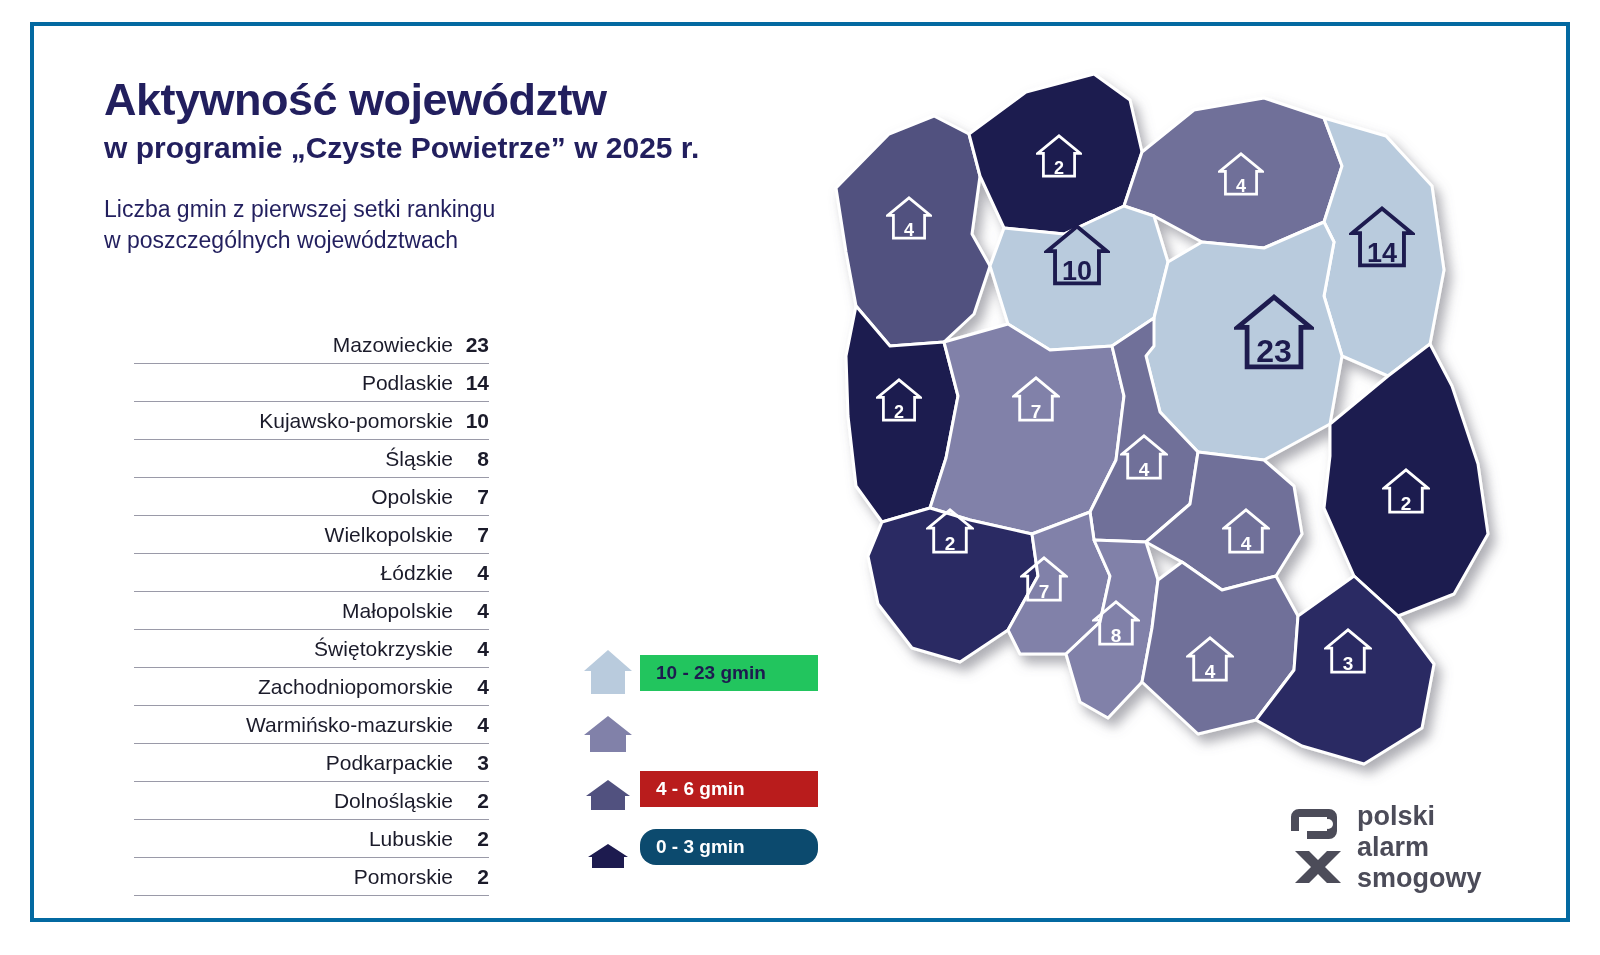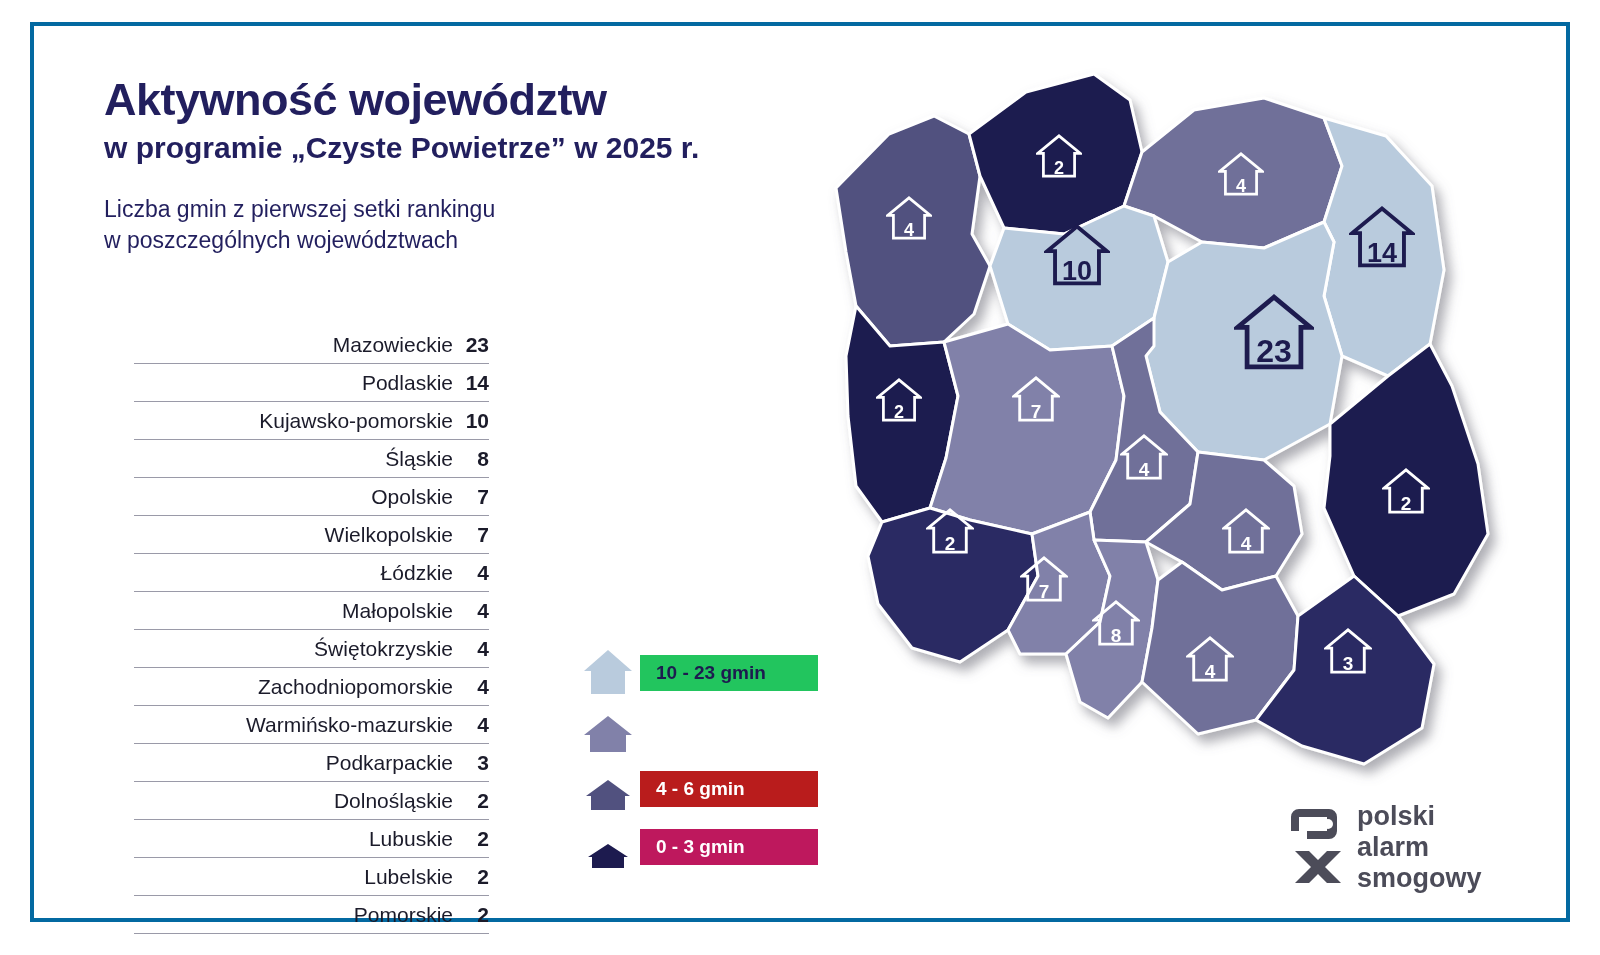--- a/index.html
+++ b/index.html
@@ -216,24 +216,20 @@
       </tr>
       <tr>
         <td class="name">Dolnośląskie</td>
         <td class="value">2</td>
       </tr>
       <tr>
         <td class="name">Lubuskie</td>
         <td class="value">2</td>
       </tr>
       <tr>
-        <td class="name">Lubelskie</td>
-        <td class="value">2</td>
-      </tr>
-      <tr>
         <td class="name">Pomorskie</td>
         <td class="value">2</td>
       </tr>
     </tbody>
   </table>
 
   <div class="legend">
 
     <div class="legend-row">
       <span class="legend-house">
@@ -260,21 +256,21 @@
       </span>
       <span class="legend-bar" style="background:#b91c1c;color:#ffffff;">4 - 6 gmin</span>
     </div>
 
     <div class="legend-row">
       <span class="legend-house">
         <svg width="52" height="52" viewBox="0 0 52 52">
           <path d="M26 24 L46 37 L42 37 L42 48 L10 48 L10 37 L6 37 Z" fill="#1d1b4f"></path>
         </svg>
       </span>
-      <span class="legend-bar" style="background:#be185d;color:#ffffff;">0 - 3 gmin</span>
+      <span class="legend-bar" style="background:#0c4a6e;color:#ffffff;border-radius:16px;">0 - 3 gmin</span>
     </div>
 
   </div>
 
   <div class="map-wrap">
     <svg viewBox="0 0 760 760" xmlns="http://www.w3.org/2000/svg">
       <defs>
         <filter id="mapshadow" x="-20%" y="-20%" width="150%" height="150%">
           <feDropShadow dx="6" dy="8" stdDeviation="6" flood-color="#6c6c78" flood-opacity="0.55"></feDropShadow>
         </filter>

